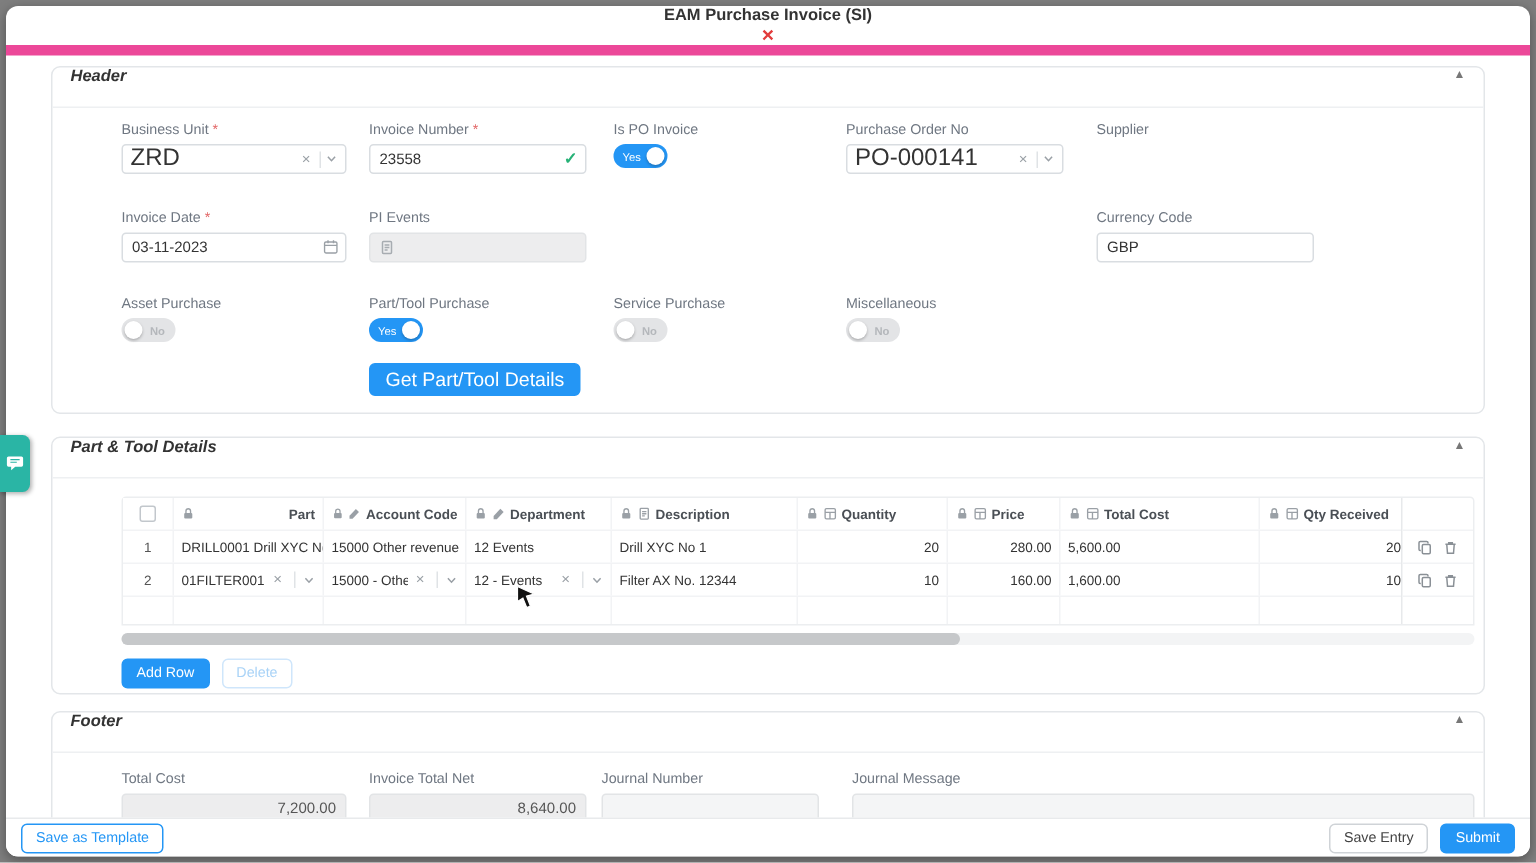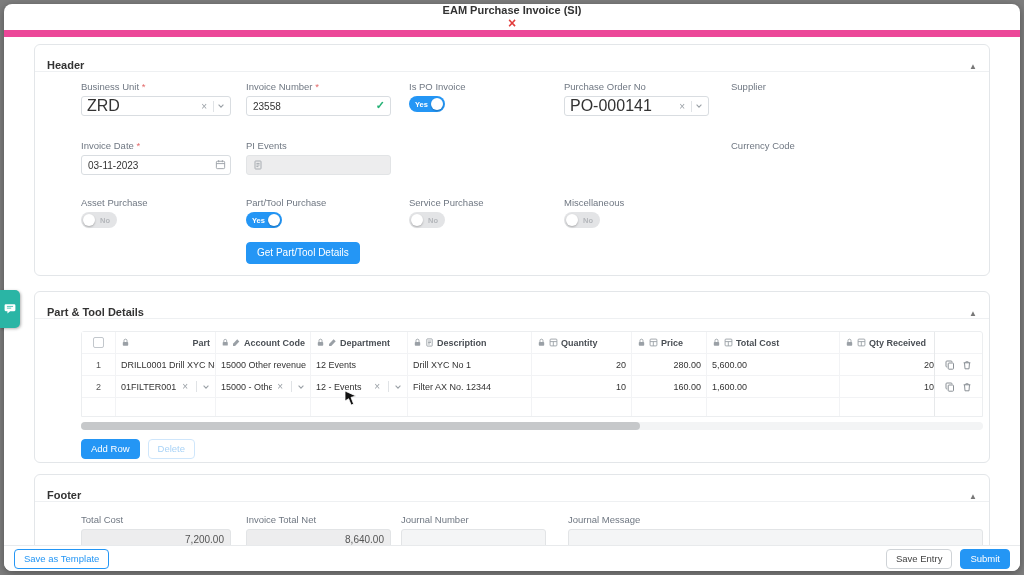--- a/index.html
+++ b/index.html
@@ -10,22 +10,22 @@
           box-shadow:0 2px 8px rgba(0,0,0,.35); }
 
   
   .titlebar { height:33px; display:flex; align-items:center; justify-content:space-between;
               padding:0 14px; border-bottom:7px solid #ec4899;flex-direction:column; }
   .titlebar .wtitle { font-size:11px; font-weight:700; color:#333; }
   .close-x { color:#e23c3c; font-size:14px; font-weight:700; cursor:pointer; line-height:1; }
 
   
   .section { margin:0 30px; border:1px solid #e3e6e9; border-radius:6px; background:#fff; overflow:hidden; }
-  .sec-head { height:27px; display:flex; align-items:flex-end; justify-content:space-between;
-              padding:0 12px; border-bottom:1px solid #eef0f2; }
+  .sec-head { height:27px; display:flex; align-items:flex-start; justify-content:space-between;
+              padding:0 12px; border-bottom:1px solid #eef0f2;font-style:italic; }
   .sec-title { font-size:11px; font-weight:700; color:#333; }
   .caret { font-size:8px; color:#777; cursor:pointer; }
 
   .sec-body { padding:9px 6px 0 6px;margin-left:40px; }
 
   
   .frow { display:flex; align-items:flex-start; }
   .c1 { width:165px; } .c2 { width:163px; } .c3 { width:155px; } .c4 { width:167px; } .c5 { flex:1; }
   .flabel { font-size:9.5px; color:#6f7782; margin-bottom:4px; line-height:11px; }
   .req::after { content:" *"; color:#e36a6a; }
@@ -45,28 +45,28 @@
   .selval { flex:1; font-size:16px; color:#333; white-space:nowrap; overflow:hidden; }
   .clear { color:#9aa0a6; font-size:10px; padding:0 3px; cursor:pointer; }
   .vdiv { width:1px; height:11px; background:#e0e3e6; margin:0 3px; }
   .chev { width:8px; height:8px; }
 
   
   .toggle { width:36px; height:16px; border-radius:9px; position:relative; cursor:pointer; font-size:7.5px; }
   .toggle .knob { width:12px; height:12px; border-radius:50%; background:#fff; position:absolute; top:2px;
                   box-shadow:0 1px 2px rgba(0,0,0,.25); }
   .toggle.on { background:#2496f5; }
-  .toggle.on .tlabel { position:absolute; left:6px; top:4px; color:#fff; font-weight:700; }
+  .toggle.on .tlabel { position:absolute; left:6px; top:4px; color:#fff; font-weight:400; }
   .toggle.on .knob { right:2px; }
   .toggle.off { background:#e3e4e6; }
   .toggle.off .tlabel { position:absolute; right:7px; top:4px; color:#b4b7bb; font-weight:700; }
   .toggle.off .knob { left:2px; }
 
   
-  .btn { border-radius:4px; font-size:10px; font-family:"Liberation Sans",sans-serif; cursor:pointer;
+  .btn { border-radius:4px; font-size:13px; font-family:"Liberation Sans",sans-serif; cursor:pointer;
          padding:4px 10px; line-height:12px; border:1px solid transparent; }
   .btn-primary { background:#2496f5; color:#fff; border-color:#2496f5; }
   .btn-outline-blue { background:#fff; color:#2496f5; border-color:#2496f5; }
   .btn-outline-grey { background:#fff; color:#444; border-color:#cfd3d7; }
   .btn-disabled { background:#fff; color:#a9d3f7; border-color:#cfe6fb; cursor:default; }
 
   
   .grid { display:flex; border:1px solid #eceef0; border-radius:3px 3px 0 0; }
   .grid-scroll { overflow:hidden; flex:1; }
   .grid-inner { width:940px; }
@@ -193,20 +193,21 @@
                 <rect x="2" y="1" width="6" height="8" rx="0.6" fill="none" stroke="#a7acb1"></rect>
                 <path d="M3.4 3.4h3.2M3.4 5h3.2M3.4 6.6h2" stroke="#a7acb1" fill="none"></path>
               </svg>
             <span></span>
           </div>
         </div>
         <div class="c3"></div>
         <div class="c4"></div>
         <div class="c5">
           <div class="flabel">Currency Code</div>
+          <input class="finput w145" value="GBP" style="">
         </div>
       </div>
 
       <div class="frow" style="margin-bottom:14px;">
         <div class="c1">
           <div class="flabel">Asset Purchase</div>
           <div class="toggle off">
             <span class="tlabel">No</span>
             <span class="knob"></span>
           </div>

